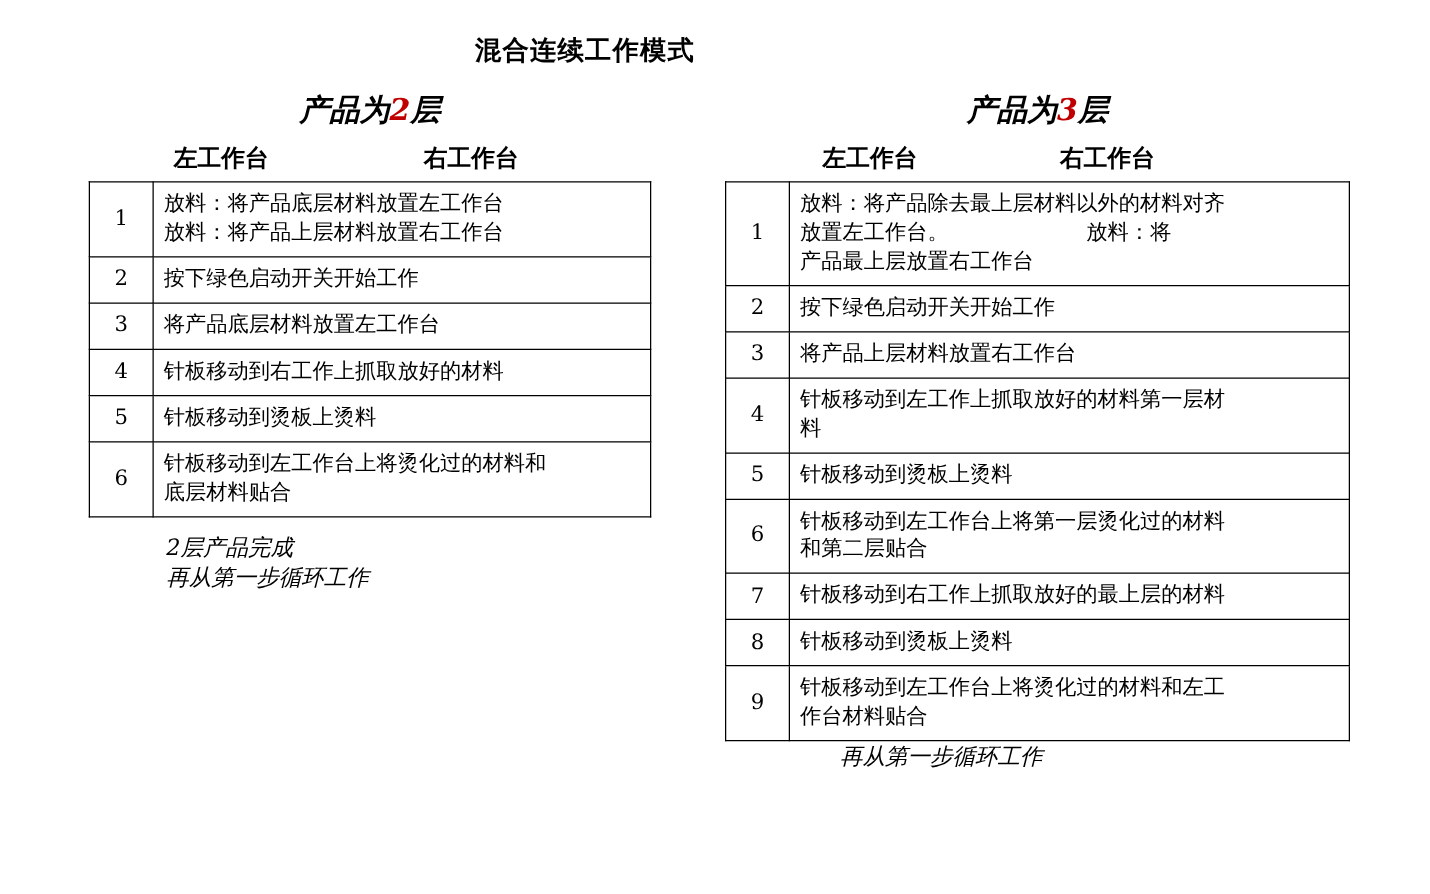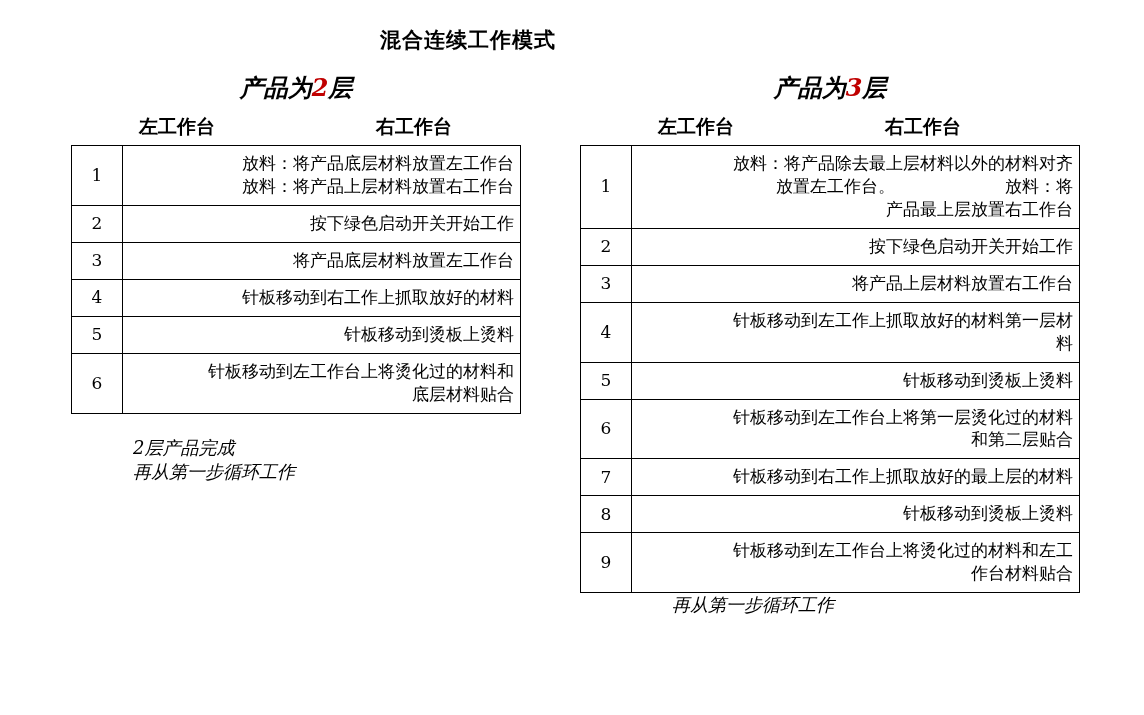--- a/index.html
+++ b/index.html
@@ -49,21 +49,20 @@
   .panel-title .num {
     color: #c00000;
     font-style: italic;
   }
   .bench-row {
     display: flex;
     font-size: 19px;
     font-weight: bold;
     margin-bottom: 5px;
     padding-left: 60px;
-    gap: 37px;
   }
   .bench-left {
     width: 200px;
     text-align: left;
     padding-left: 8px;
   }
   .bench-right {
     text-align: left;
   }
   .panel-right .bench-row {
@@ -76,34 +75,33 @@
     border-collapse: collapse;
     width: 100%;
     border: 1px solid #000000;
   }
   table.steps td {
     border: 1px solid #000000;
     font-size: 17px;
     padding: 6px 6px 7px 8px;
     vertical-align: middle;
     line-height: 1.35;
-    text-align: right;
   }
   table.steps td.idx {
     width: 46px;
     text-align: center;
     padding: 6px 2px;
   }
   .cell-line {
     display: block;
   }
   .note {
     font-size: 18px;
     font-style: italic;
-    margin-top: 22px;
+    margin-top: 12px;
     padding-left: 62px;
   }
   .note2 {
     font-size: 18px;
     font-style: italic;
     padding-left: 62px;
   }
   .panel-right .note,
   .panel-right .note2 {
     padding-left: 92px;

